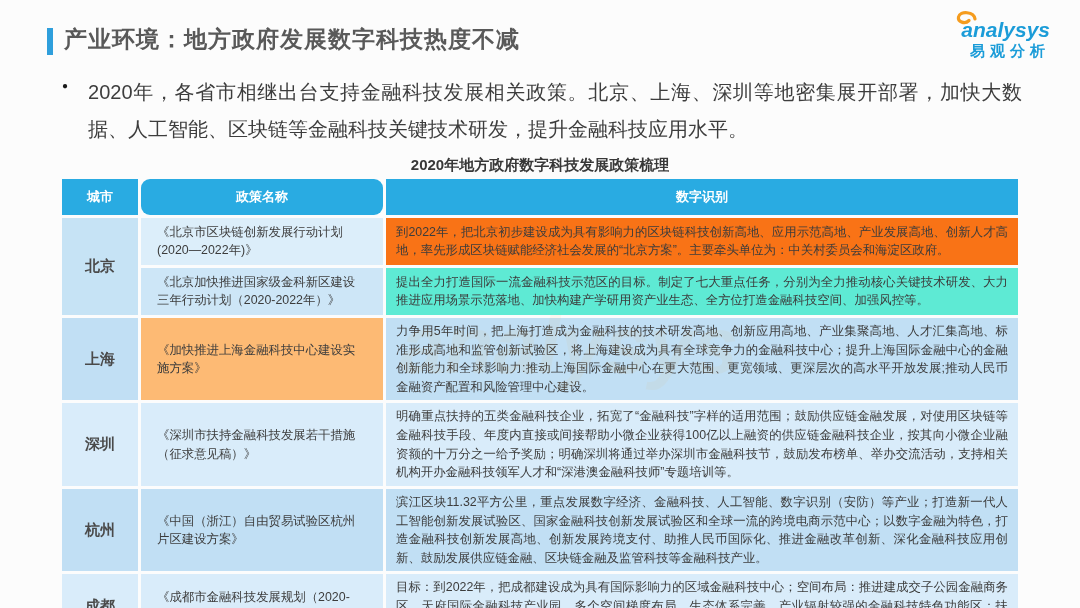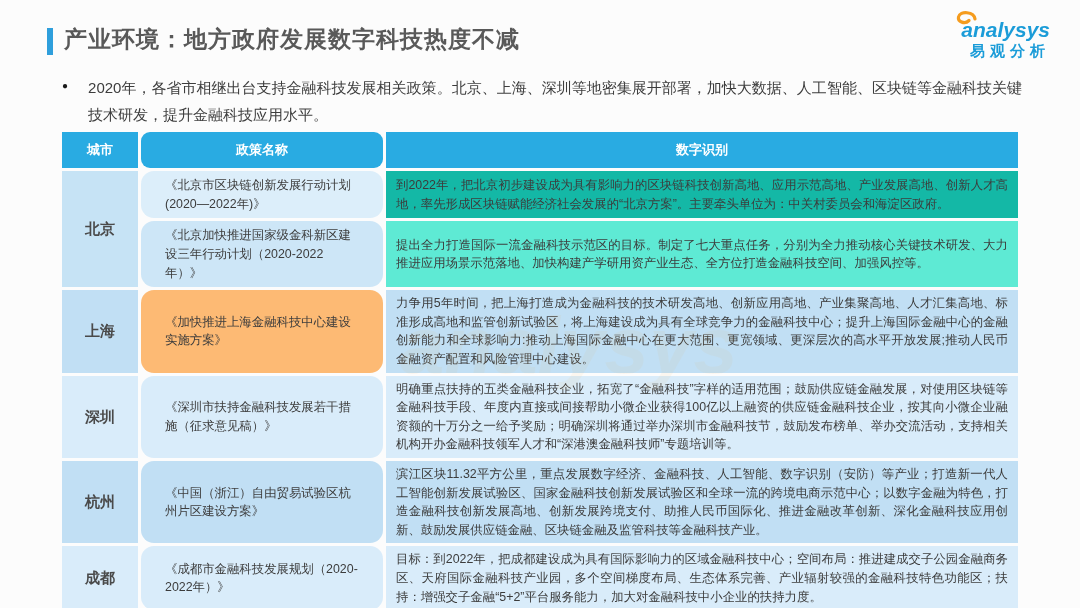--- a/index.html
+++ b/index.html
@@ -11,29 +11,29 @@
   .header{display:flex;align-items:flex-start;padding:24px 30px 0 47px;}
   .accent-bar{width:6px;height:27px;background:#2F9FDC;margin-top:4px;flex:none;}
   h1.title{flex:1;margin:0 0 0 11px;font-size:23px;font-weight:bold;color:#595959;letter-spacing:1px;}
   .logo{flex:none;text-align:right;line-height:1.1;margin-top:-6px;}
   .logo-en{position:relative;display:inline-block;font-size:21px;font-weight:bold;font-style:italic;color:#1B9CD8;padding-left:6px;}
   .logo-swirl{position:absolute;left:-2px;top:-9px;}
   .logo-cn{font-size:15px;font-weight:bold;color:#1B9CD8;letter-spacing:5px;margin-top:2px;}
   
   .bullet-row{display:flex;margin:14px 58px 0 62px;gap:20px;}
   .bullet-dot{flex:none;font-size:10px;color:#1a1a1a;margin-top:6px;}
-  .bullet-text{margin:0;font-size:15px;line-height:1.85;color:#3d3d3d;text-align:justify;}
+  .bullet-text{margin:0;font-size:20px;line-height:1.85;color:#3d3d3d;text-align:justify;}
   
   .table-title{text-align:center;font-size:15px;font-weight:bold;color:#383838;margin:8px 62px 1px 62px;}
   table.policy{border-collapse:separate;border-spacing:3px;margin-left:59px;width:962px;table-layout:fixed;}
   th{background:#29ABE2;color:#fff;font-size:13px;font-weight:bold;text-align:center;padding:9px 0;}
   th.c1{width:76px;} th.c2{width:242px;border-radius:9px;} th.c3{width:auto;}
   td{vertical-align:middle;font-size:12.4px;line-height:1.5;color:#3c3c3c;}
   td.city{text-align:center;font-size:15px;font-weight:bold;color:#4a4a4a;}
-  td.pname{padding:5px 24px;text-align:left;border-radius:13px;}
+  td.pname{padding:5px 16px;text-align:left;}
   td.ppoints{padding:4px 10px;text-align:justify;}
   
   .watermark{position:absolute;left:400px;top:300px;font-size:80px;font-style:italic;font-weight:bold;
     color:#F59C1E;opacity:0.05;pointer-events:none;}
   
   .footer{position:absolute;bottom:6px;left:0;width:100%;font-size:12px;color:#595959;}
   .footer .date{position:absolute;left:21px;bottom:0;}
   .footer .slogan{display:block;text-align:center;}
   .footer .page{position:absolute;right:25px;bottom:0;}
 </style>
@@ -54,36 +54,37 @@
       </span>
       <div class="logo-cn">易观分析</div>
     </div>
   </div>
 
   <div class="bullet-row">
     <span class="bullet-dot">●</span>
     <p class="bullet-text">2020年，各省市相继出台支持金融科技发展相关政策。北京、上海、深圳等地密集展开部署，加快大数据、人工智能、区块链等金融科技关键技术研发，提升金融科技应用水平。</p>
   </div>
 
+  <div class="table-title">2020年地方政府数字科技发展政策梳理</div>
 
   <div class="watermark">analysys</div>
 
   <table class="policy">
     <thead>
       <tr>
         <th class="c1">城市</th>
         <th class="c2">政策名称</th>
         <th class="c3">数字识别</th>
       </tr>
     </thead>
     <tbody id="table-body">
         <tr>
           <td class="city" rowspan="2" style="background-color: rgb(198, 227, 245);">北京</td>
           <td class="pname" style="background-color: rgb(220, 238, 250);">《北京市区块链创新发展行动计划(2020—2022年)》</td>
-          <td class="ppoints" style="background-color: #14b8a6;">到2022年，把北京初步建设成为具有影响力的区块链科技创新高地、应用示范高地、产业发展高地、创新人才高地，率先形成区块链赋能经济社会发展的“北京方案”。主要牵头单位为：中关村委员会和海淀区政府。</td>
+          <td class="ppoints" style="background-color: #f97316;">到2022年，把北京初步建设成为具有影响力的区块链科技创新高地、应用示范高地、产业发展高地、创新人才高地，率先形成区块链赋能经济社会发展的“北京方案”。主要牵头单位为：中关村委员会和海淀区政府。</td>
         </tr>
         <tr>
           <td class="pname" style="background-color: rgb(205, 230, 247);">《北京加快推进国家级金科新区建设三年行动计划（2020-2022年）》</td>
           <td class="ppoints" style="background-color: #5eead4;">提出全力打造国际一流金融科技示范区的目标。制定了七大重点任务，分别为全力推动核心关键技术研发、大力推进应用场景示范落地、加快构建产学研用资产业生态、全方位打造金融科技空间、加强风控等。</td>
         </tr>
         <tr>
           <td class="city" rowspan="1" style="background-color: rgb(193, 223, 244);">上海</td>
           <td class="pname" style="background-color: #fdba74;">《加快推进上海金融科技中心建设实施方案》</td>
           <td class="ppoints" style="background-color: rgb(193, 223, 244);">力争用5年时间，把上海打造成为金融科技的技术研发高地、创新应用高地、产业集聚高地、人才汇集高地、标准形成高地和监管创新试验区，将上海建设成为具有全球竞争力的金融科技中心；提升上海国际金融中心的金融创新能力和全球影响力:推动上海国际金融中心在更大范围、更宽领域、更深层次的高水平开放发展;推动人民币金融资产配置和风险管理中心建设。</td>
         </tr>

